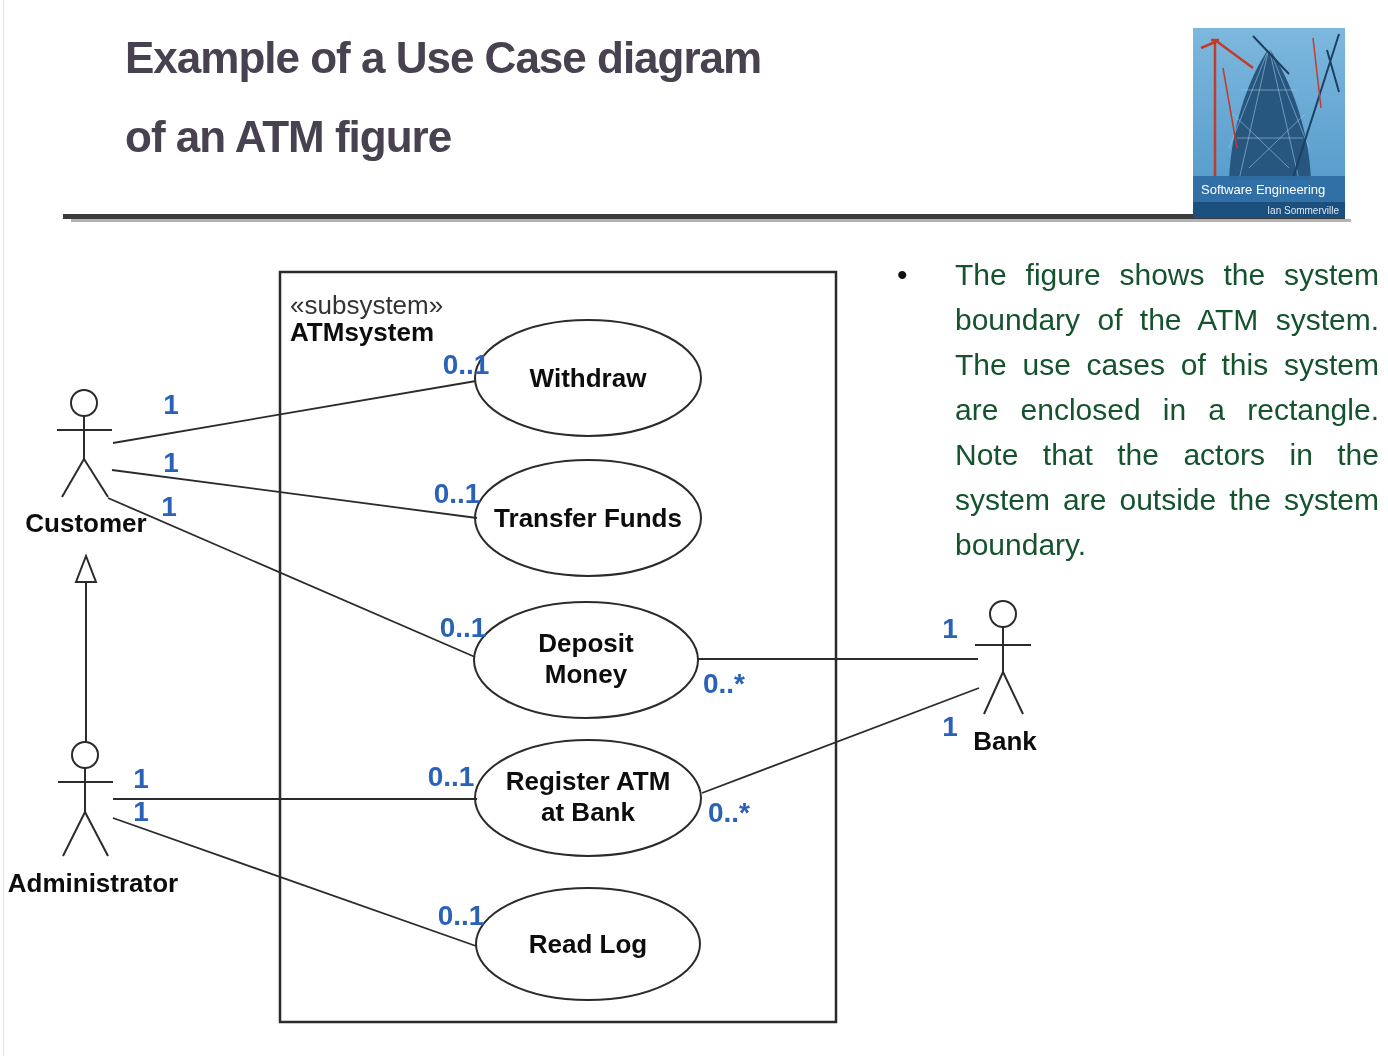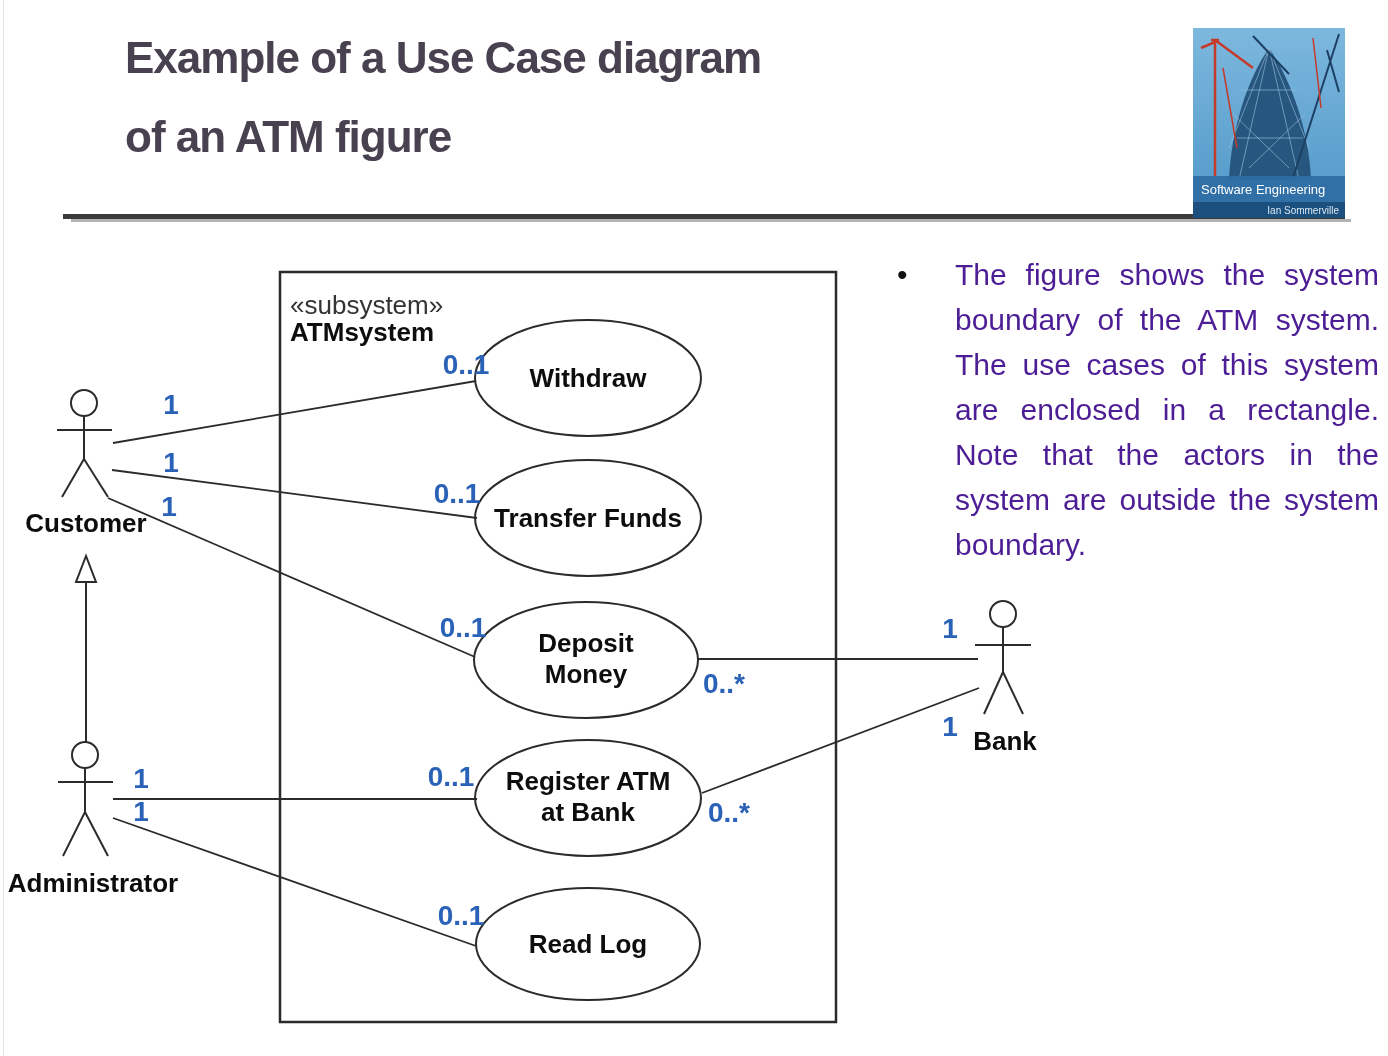--- a/index.html
+++ b/index.html
@@ -20,21 +20,21 @@
   .rule-light{position:absolute;left:71px;top:219px;width:1280px;height:3px;background:#b3b3b3;}
 
   
   .logo{position:absolute;left:1193px;top:28px;width:152px;height:190px;}
   .logo svg{display:block;}
 
   
   .bullet-item{position:absolute;left:897px;top:252px;width:482px;display:flex;color:#111;}
   .bullet-marker{width:58px;font-size:30px;line-height:45px;flex:0 0 58px;}
   .bullet-text{
-    flex:1;font-size:30px;line-height:45px;text-align:justify;color:#4c1d95;
+    flex:1;font-size:30px;line-height:45px;text-align:justify;color:#14532d;
     font-family:"Liberation Sans",sans-serif;
   }
 
   
   .diagram{position:absolute;left:0;top:0;width:1100px;height:1056px;}
   .diagram text{font-family:"Liberation Sans",sans-serif;}
   .shape{fill:none;stroke:#2b2b2b;}
   .uc-ellipse{stroke-width:2;}
   .boundary{stroke-width:2.5;}
   .assoc{stroke:#2b2b2b;stroke-width:1.8;}

